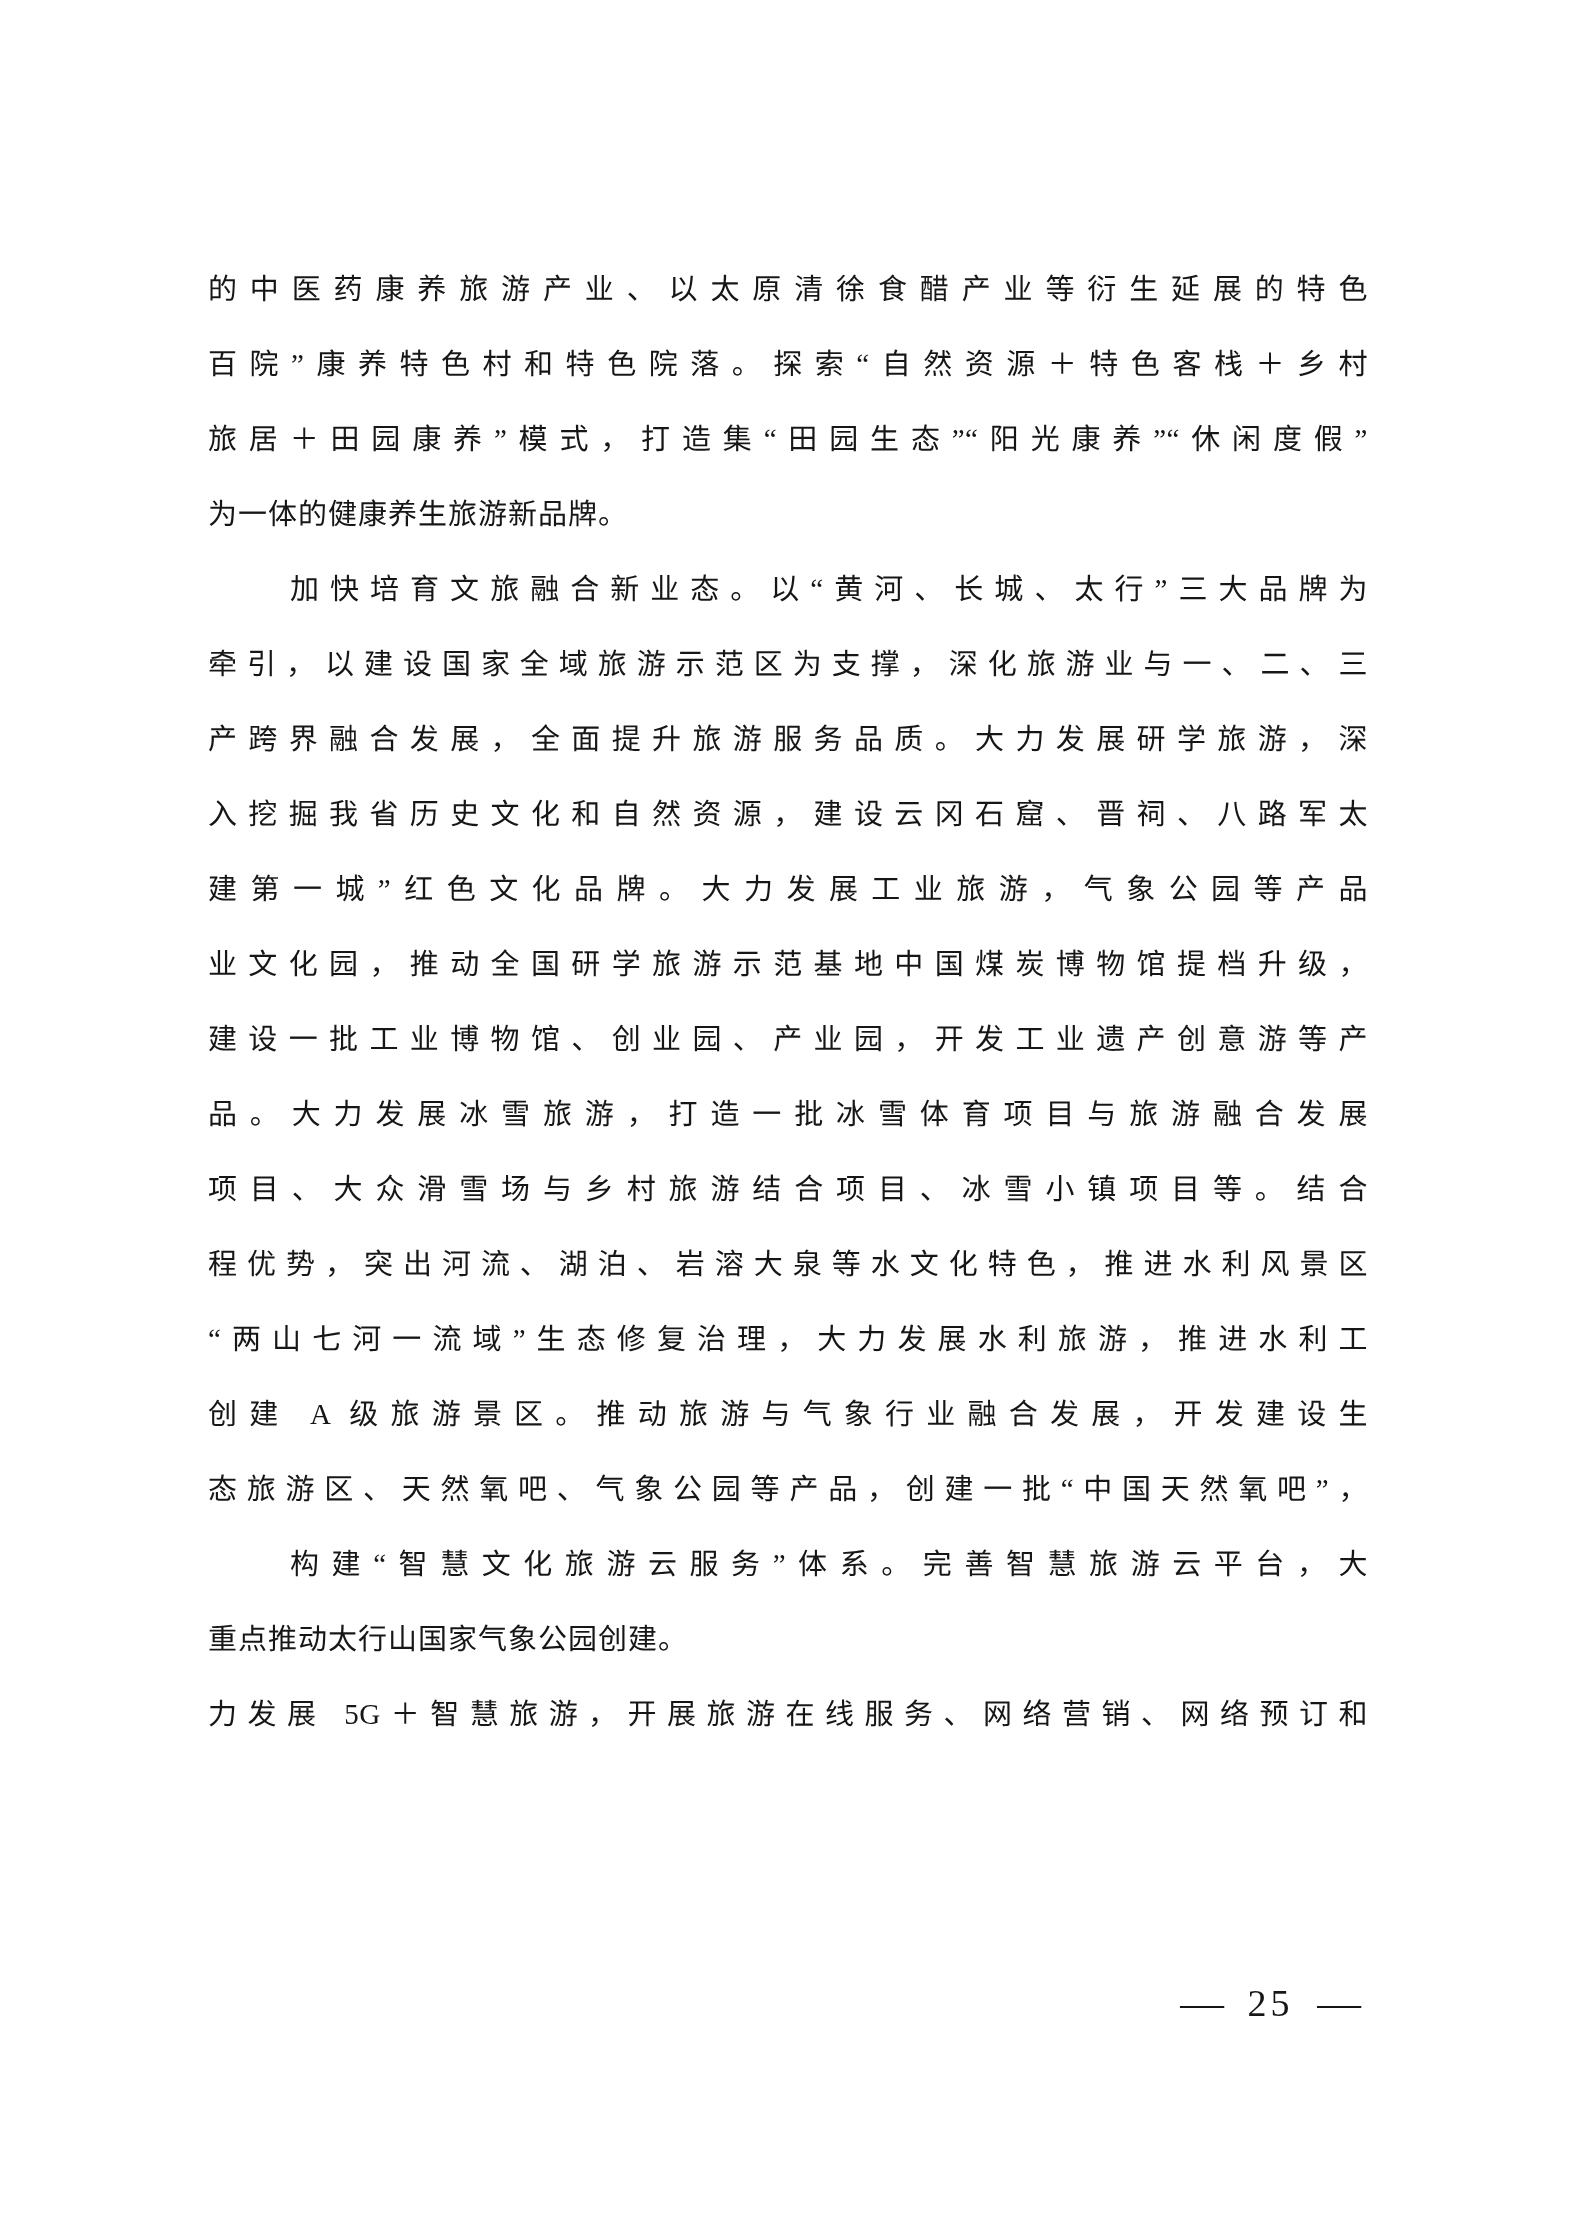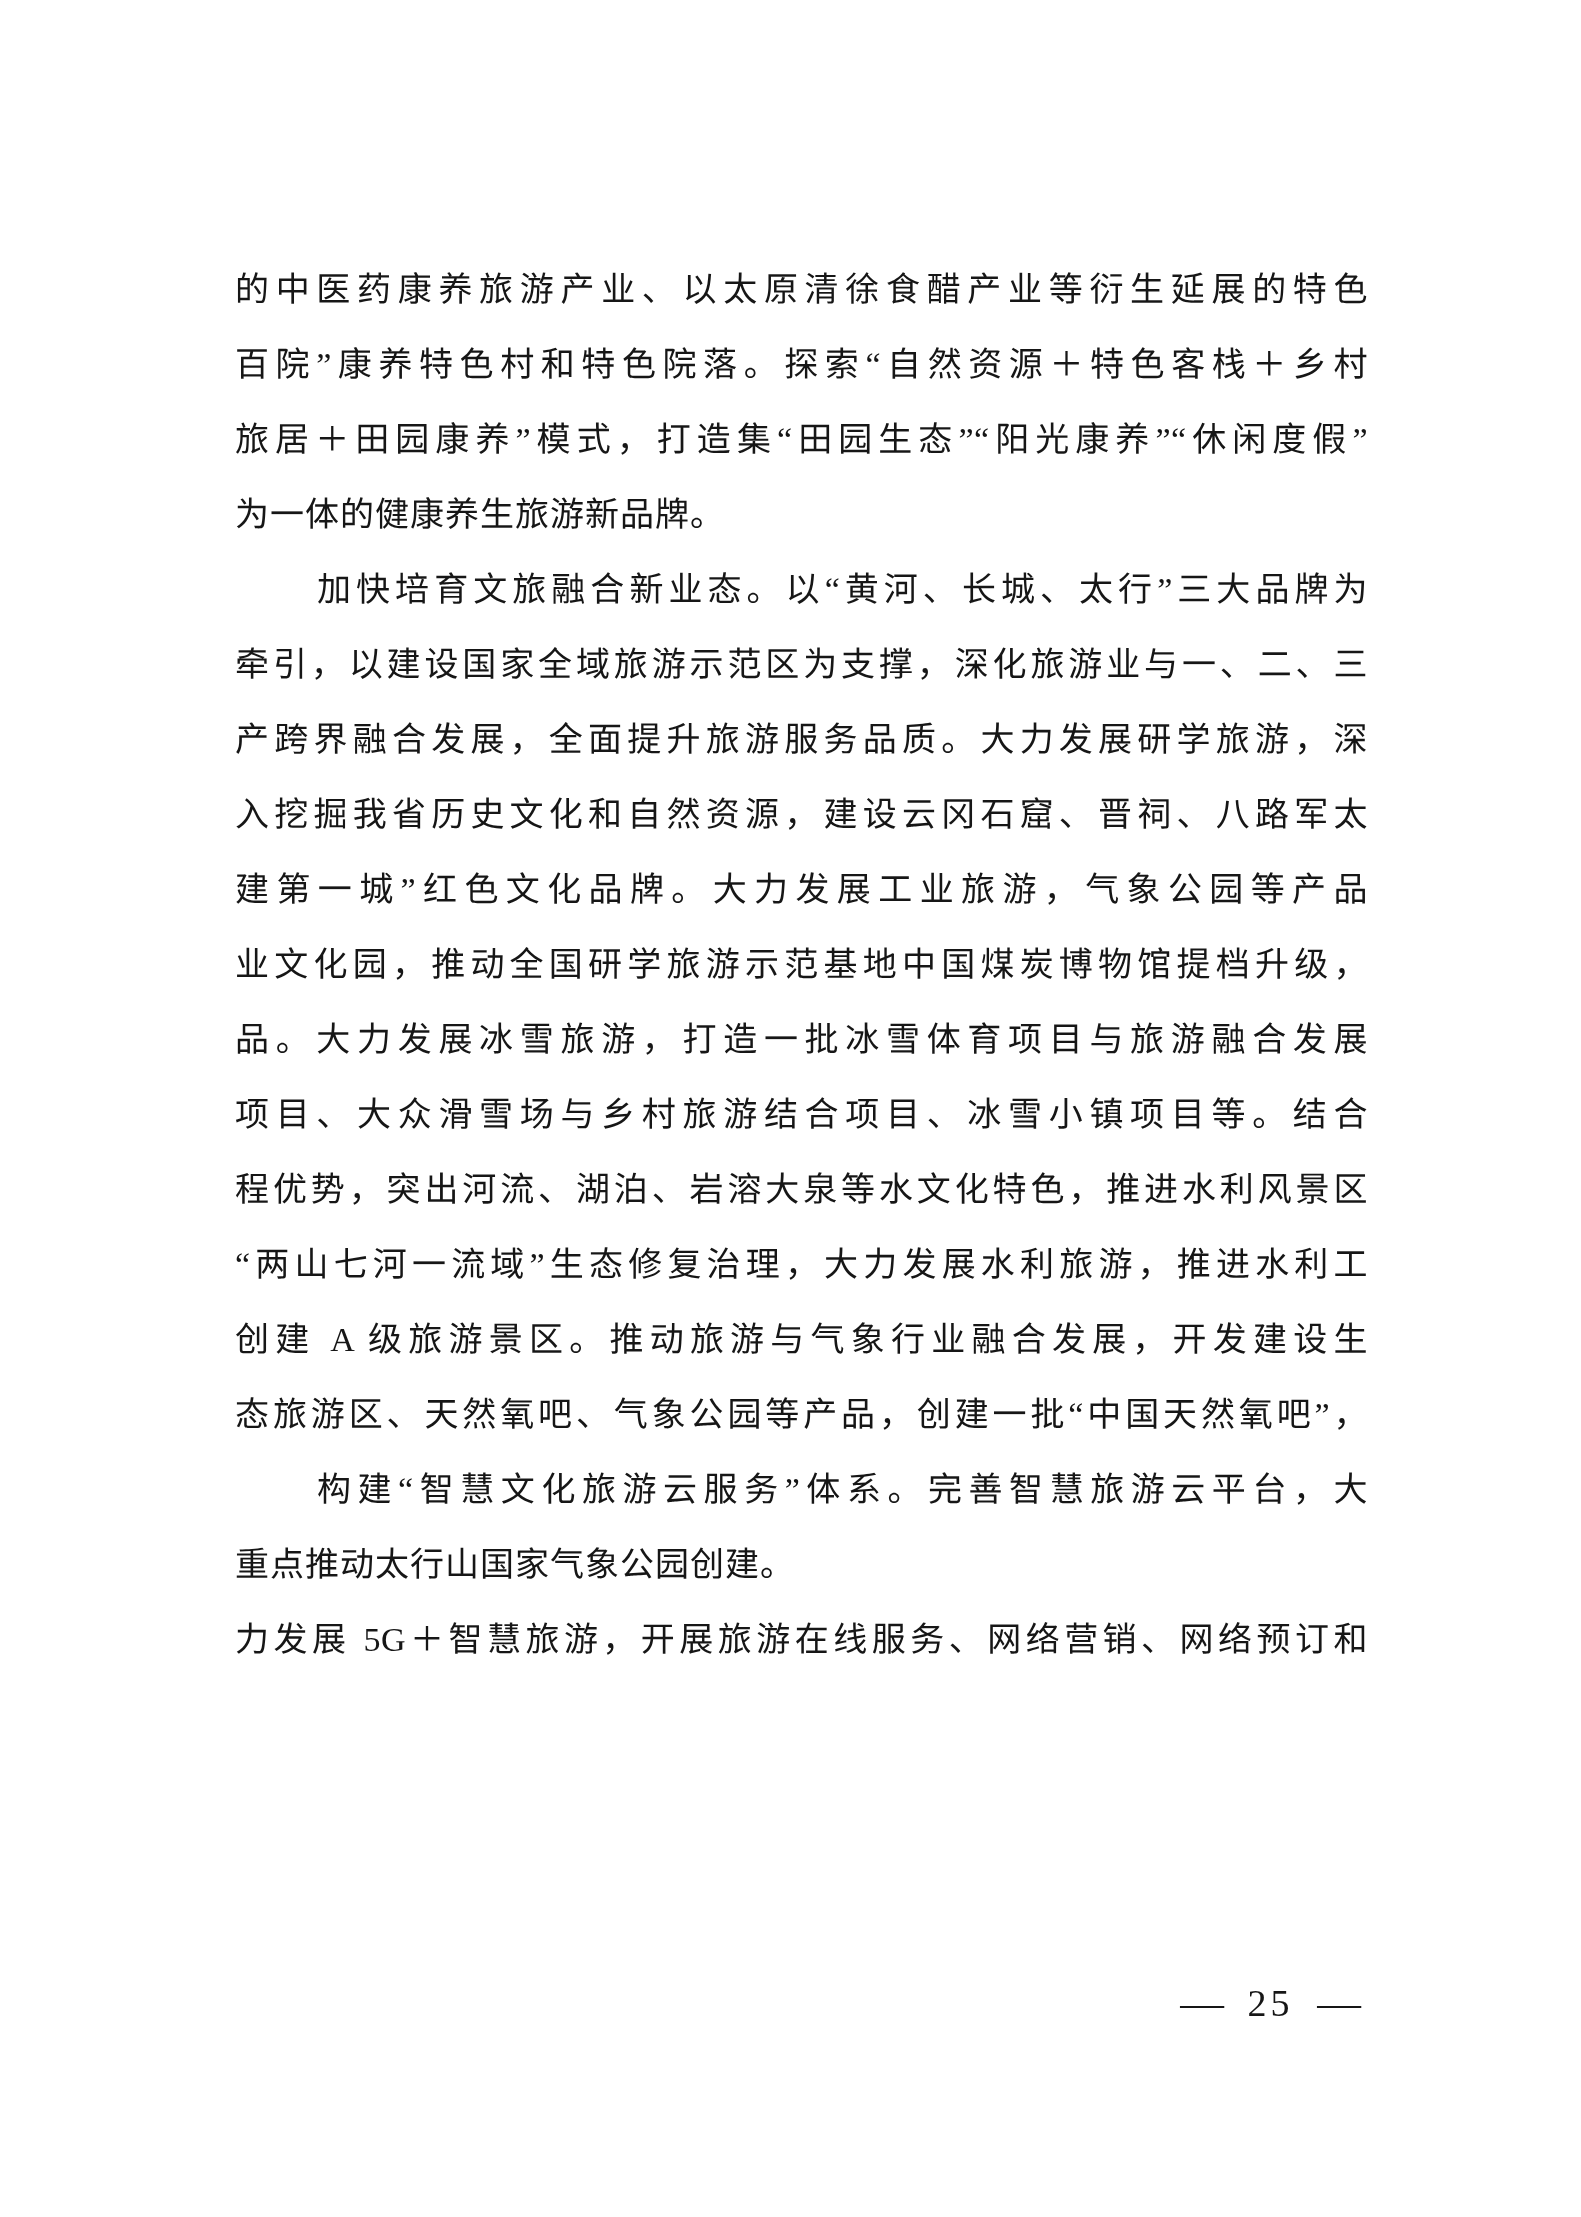--- a/index.html
+++ b/index.html
@@ -22,27 +22,26 @@
   .doc-body {
     position: absolute;
     left: 208px;
     top: 252px;
     width: 1160px;
     color: #161616;
   }
   .text-line {
     height: 75px;
     line-height: 75px;
-    font-size: 34px;
+    font-size: 29px;
     white-space: nowrap;
     text-align: justify;
     text-align-last: justify;
     text-justify: inter-character;
     letter-spacing: 0.5px;
-    margin-left: 27px;
   }
   .text-line.no-justify {
     text-align: right;
     text-align-last: left;
     letter-spacing: 1px;
   }
   .text-line.indent {
     text-indent: 82px;
   }
   .footer {
@@ -74,20 +73,21 @@
       <div class="text-line">的中医药康养旅游产业、以太原清徐食醋产业等衍生延展的特色</div>
       <div class="text-line">百院”康养特色村和特色院落。探索“自然资源＋特色客栈＋乡村</div>
       <div class="text-line">旅居＋田园康养”模式，打造集“田园生态”“阳光康养”“休闲度假”</div>
       <div class="text-line no-justify">为一体的健康养生旅游新品牌。</div>
       <div class="text-line indent">加快培育文旅融合新业态。以“黄河、长城、太行”三大品牌为</div>
       <div class="text-line">牵引，以建设国家全域旅游示范区为支撑，深化旅游业与一、二、三</div>
       <div class="text-line">产跨界融合发展，全面提升旅游服务品质。大力发展研学旅游，深</div>
       <div class="text-line">入挖掘我省历史文化和自然资源，建设云冈石窟、晋祠、八路军太</div>
       <div class="text-line">建第一城”红色文化品牌。大力发展工业旅游，气象公园等产品</div>
       <div class="text-line">业文化园，推动全国研学旅游示范基地中国煤炭博物馆提档升级，</div>
+      <div class="text-line">建设一批工业博物馆、创业园、产业园，开发工业遗产创意游等产</div>
       <div class="text-line">品。大力发展冰雪旅游，打造一批冰雪体育项目与旅游融合发展</div>
       <div class="text-line">项目、大众滑雪场与乡村旅游结合项目、冰雪小镇项目等。结合</div>
       <div class="text-line">程优势，突出河流、湖泊、岩溶大泉等水文化特色，推进水利风景区</div>
       <div class="text-line">“两山七河一流域”生态修复治理，大力发展水利旅游，推进水利工</div>
       <div class="text-line">创建 A 级旅游景区。推动旅游与气象行业融合发展，开发建设生</div>
       <div class="text-line">态旅游区、天然氧吧、气象公园等产品，创建一批“中国天然氧吧”，</div>
       <div class="text-line indent">构建“智慧文化旅游云服务”体系。完善智慧旅游云平台，大</div>
       <div class="text-line no-justify">重点推动太行山国家气象公园创建。</div>
       <div class="text-line">力发展 5G＋智慧旅游，开展旅游在线服务、网络营销、网络预订和</div>
     </div>

